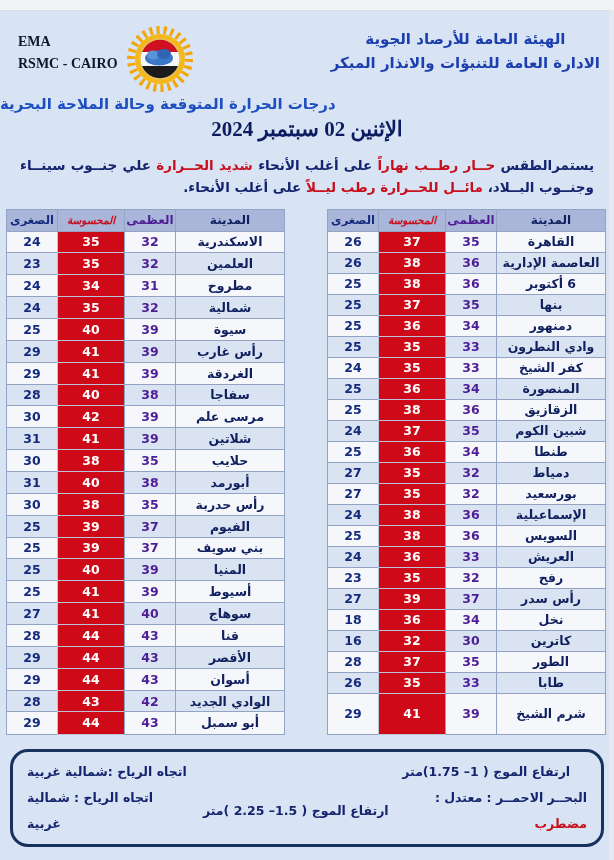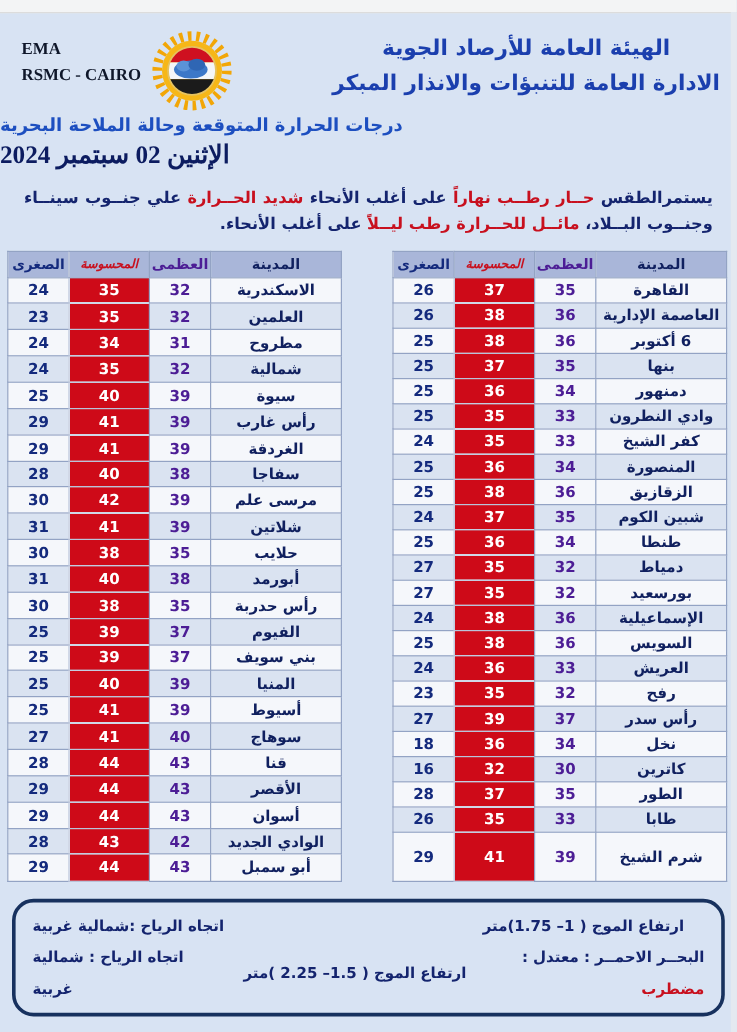--- a/index.html
+++ b/index.html
@@ -9,24 +9,24 @@
     background:#e9edf2;overflow:hidden;
   }
   .page{width:614px;height:860px;position:relative;background:#d8e3f3;}
   .top-strip{height:10px;background:#f3f4f5;border-bottom:1px solid #dcdcdc;}
   .edge-right{position:absolute;top:10px;right:0;bottom:0;width:5px;background:#e4e9f0;}
 
   
   .header{display:flex;flex-direction:row;justify-content:space-between;align-items:flex-start;padding:12px 14px 0 18px;}
   .ema-block{display:flex;align-items:flex-start;gap:8px;}
   .ema-text{color:#0f172a;font-family:"Liberation Serif","DejaVu Serif",serif;font-weight:bold;font-size:14px;line-height:1.6;padding-top:8px;white-space:pre-line;}
-  .org-text{text-align:center;color:#1b3fae;font-weight:bold;font-size:18px;line-height:1.6;direction:rtl;padding-top:4px;}
+  .org-text{text-align:center;color:#1b3fae;font-weight:bold;font-size:15px;line-height:1.6;direction:rtl;padding-top:4px;}
 
   .doc-title{text-align:left;color:#1d4fc0;font-weight:bold;font-size:15px;margin-top:2px;direction:rtl;}
-  .doc-date{color:#0c1c60;font-weight:bold;font-size:21px;margin-top:4px;font-family:"Liberation Serif","DejaVu Serif",serif;}
+  .doc-date{text-align:center;color:#0c1c60;font-weight:bold;font-size:21px;margin-top:4px;font-family:"Liberation Serif","DejaVu Serif",serif;}
 
   
   .intro{direction:rtl;margin:12px 20px 6px 20px;font-size:13.5px;font-weight:bold;line-height:1.65;text-align:justify;text-align-last:right;}
   .seg-blue{color:#14246e;}
   .seg-red{color:#c8101e;}
 
   
   .tables{display:flex;direction:rtl;justify-content:space-between;padding:4px 8px 0 8px;gap:42px;}
   table.temps{border-collapse:collapse;direction:rtl;table-layout:fixed;width:281px;background:#f5f7fb;}
   table.temps th,table.temps td{border:1px solid #93a3c4;text-align:center;font-weight:bold;font-size:12.5px;padding:0;height:20px;overflow:hidden;white-space:nowrap;}

